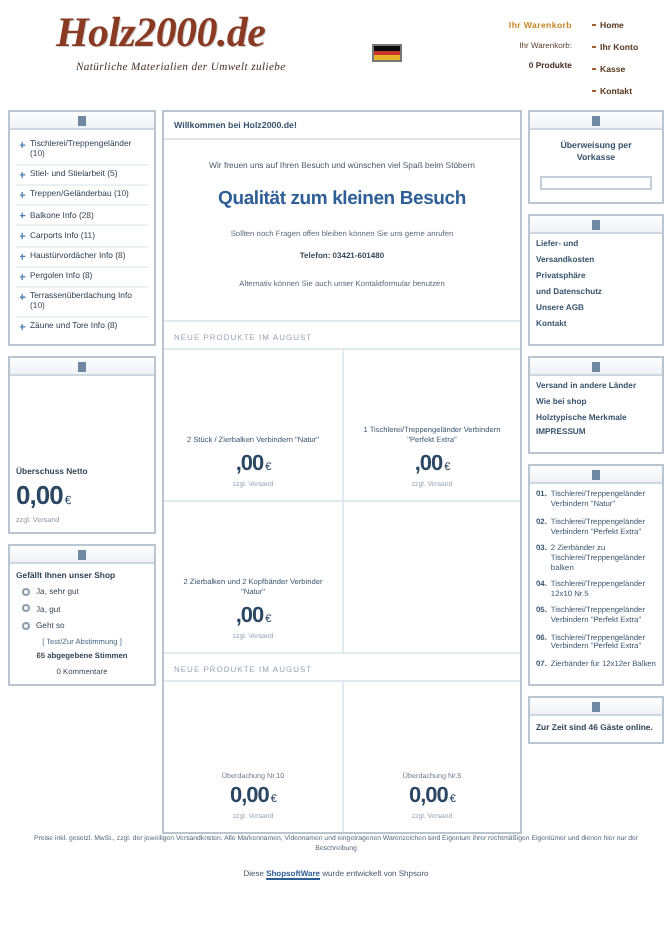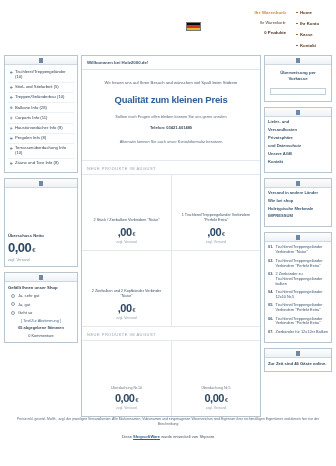--- a/index.html
+++ b/index.html
@@ -380,20 +380,24 @@
     text-decoration: underline;
     font-weight: bold;
   }
 </style>
 </head>
 <body>
 
 <div id="page">
 
   <div class="header">
+    <div class="logo-wrap">
+      <div class="logo-title">Holz2000.de</div>
+      <div class="logo-sub">Natürliche Materialien der Umwelt zuliebe</div>
+    </div>
     <div class="flag"></div>
 
     <div class="header-cart">
       <div class="hc-title">Ihr Warenkorb</div>
       <div class="hc-line">Ihr Warenkorb:</div>
       <div class="hc-count">0 Produkte</div>
     </div>
 
     <div class="header-nav">
       <div class="hn-item">Home</div>
@@ -464,21 +468,21 @@
 
     </div>
 
     <div class="col-mid">
       <div class="content-box">
 
         <div class="content-title">Willkommen bei Holz2000.de!</div>
 
         <div class="welcome-block">
           <div class="wb-line">Wir freuen uns auf Ihren Besuch und wünschen viel Spaß beim Stöbern</div>
-          <div class="wb-head">Qualität zum kleinen Preis</div>
+          <div class="wb-head">Qualität zum kleinen Besuch</div>
           <div class="wb-small">Sollten noch Fragen offen bleiben können Sie uns gerne anrufen</div>
           <div class="wb-phone">Telefon: 03421-601480</div>
           <div class="wb-small">Alternativ können Sie auch unser Kontaktformular benutzen</div>
         </div>
 
         <div class="section-label">NEUE PRODUKTE IM AUGUST</div>
 
         <div class="prod-grid">
           <div class="prod-cell">
             <div class="prod-img"></div>

